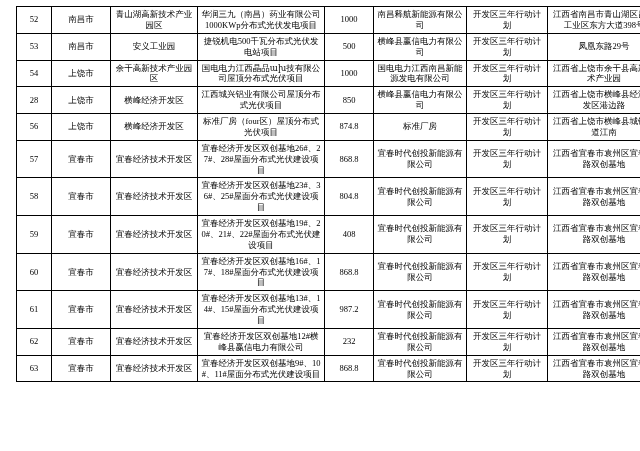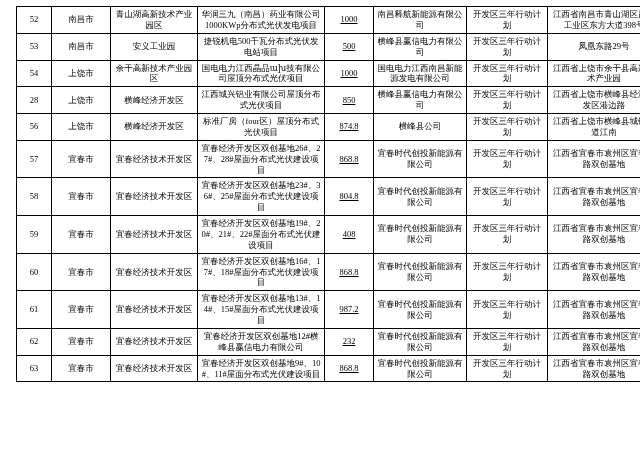--- a/index.html
+++ b/index.html
@@ -32,21 +32,21 @@
     font-size: 8.5px;
     line-height: 1.28;
     padding: 2px 2px;
     word-break: break-all;
     font-family: "Liberation Serif", "DejaVu Serif", serif;
   }
   td.c-no      { width: 30px; }
   td.c-city    { width: 54px; margin-top: 11px; }
   td.c-park    { width: 82px; }
   td.c-project { width: 122px; font-weight: normal; }
-  td.c-cap     { width: 44px; text-decoration: underline; }
+  td.c-cap     { width: 44px; }
   td.c-company { width: 88px; }
   td.c-plan    { width: 76px; margin-left: 6px; }
   td.c-addr    { width: 108px; }
 </style>
 </head>
 <body>
 
 <div class="sheet">
   <table class="project-table">
     <tbody>
@@ -89,21 +89,21 @@
         <td class="c-company">横峰县赢信电力有限公司</td>
         <td class="c-plan">开发区三年行动计划</td>
         <td class="c-addr">江西省上饶市横峰县经济开发区港边路</td>
       </tr>
       <tr>
         <td class="c-no">56</td>
         <td class="c-city">上饶市</td>
         <td class="c-park">横峰经济开发区</td>
         <td class="c-project">标准厂房（four区）屋顶分布式光伏项目</td>
         <td class="c-cap">874.8</td>
-        <td class="c-company">横峰县公司</td>
+        <td class="c-company">标准厂房</td>
         <td class="c-plan">开发区三年行动计划</td>
         <td class="c-addr">江西省上饶市横峰县城铺大道江南</td>
       </tr>
       <tr>
         <td class="c-no">57</td>
         <td class="c-city">宜春市</td>
         <td class="c-park">宜春经济技术开发区</td>
         <td class="c-project">宜春经济开发区双创基地26#、27#、28#屋面分布式光伏建设项目</td>
         <td class="c-cap">868.8</td>
         <td class="c-company">宜春时代创投新能源有限公司</td>

